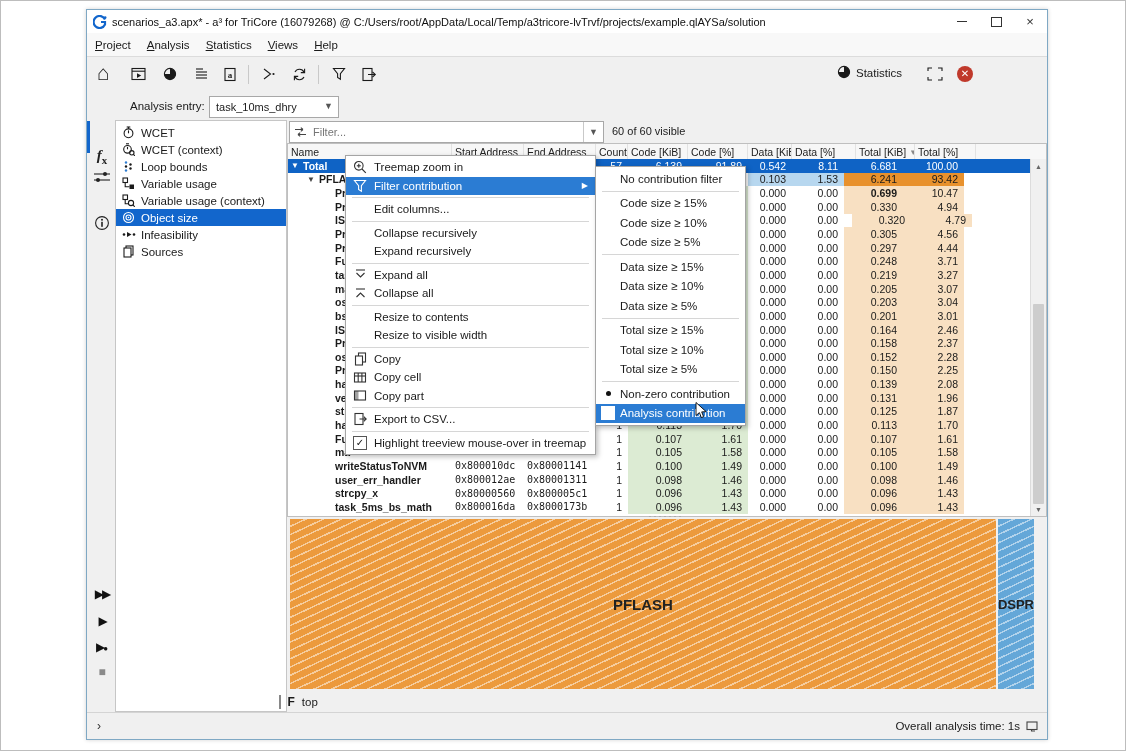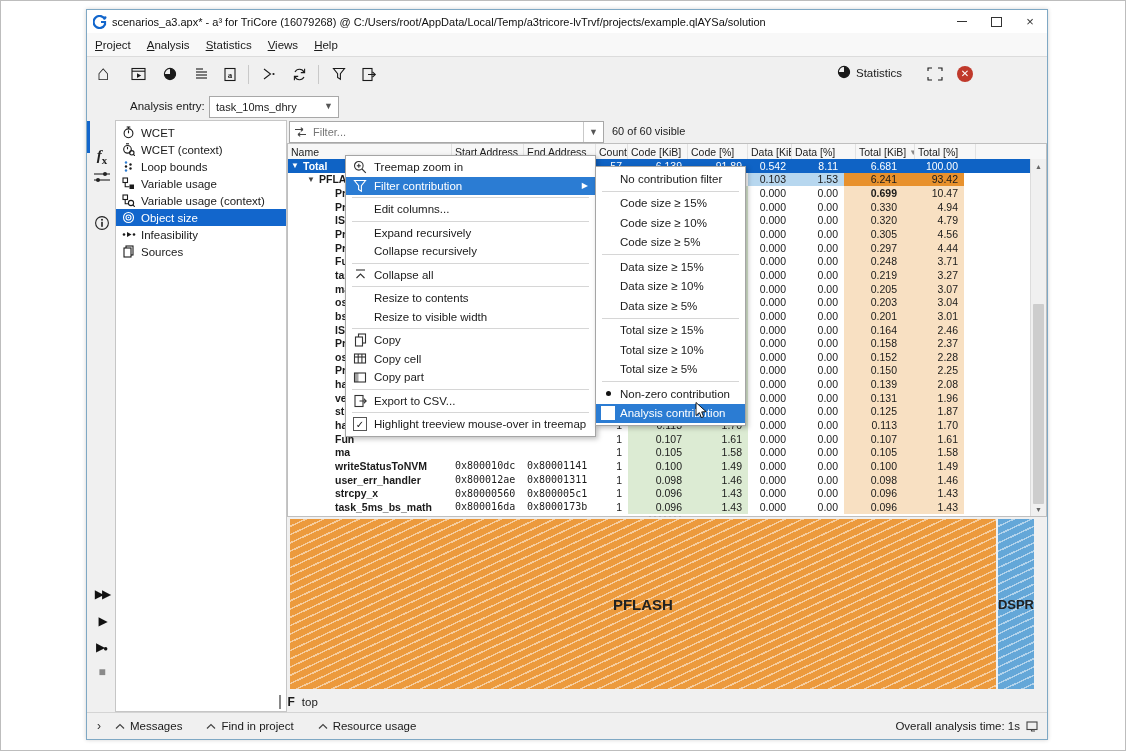--- a/index.html
+++ b/index.html
@@ -460,21 +460,21 @@
               <span class="exp"></span>
               <span class="nm">ISR</span>
             </div>
             <div class="td mono" style="width: 72px;"></div>
             <div class="td mono" style="width: 72px;"></div>
             <div class="td num" style="width: 32px;"></div>
             <div class="td num shade-green" style="width: 60px;"></div>
             <div class="td num shade-green" style="width: 60px;"></div>
             <div class="td num" style="width: 44px;">0.000</div>
             <div class="td num" style="width: 52px;">0.00</div>
-            <div class="td num shade-lightorange" style="width: 59px;">0.320</div>
+            <div class="td num shade-lightorange" style="width: 59px; margin-left: 8px;">0.320</div>
             <div class="td num shade-lightorange" style="width: 61px;">4.79</div>
           </div>
           <div class="trow">
             <div class="td" style="width: 164px; padding-left: 35px;">
               <span class="exp"></span>
               <span class="nm">Pro</span>
             </div>
             <div class="td mono" style="width: 72px;"></div>
             <div class="td mono" style="width: 72px;"></div>
             <div class="td num" style="width: 32px;"></div>
@@ -804,40 +804,20 @@
       </div>
 
   <div class="breadcrumb">
     <div class="bc-sep"></div>
     <span class="bc-badge">F</span>
     <span class="bc-path">top</span>
   </div>
 
   <div class="statusbar">
     <span class="sb-expander">›</span>
-    <span id="sbpanels" style="display:flex;align-items:center;">
-          <span class="sb-panel">
-            <span><svg width="10" height="7" viewBox="0 0 10 7">
-                <path d="M1,5.5 L5,1.5 L9,5.5" stroke="#444" fill="none" stroke-width="1.2"></path>
-              </svg></span>
-            <span>Messages</span>
-          </span>
-          <span class="sb-panel">
-            <span><svg width="10" height="7" viewBox="0 0 10 7">
-                <path d="M1,5.5 L5,1.5 L9,5.5" stroke="#444" fill="none" stroke-width="1.2"></path>
-              </svg></span>
-            <span>Find in project</span>
-          </span>
-          <span class="sb-panel">
-            <span><svg width="10" height="7" viewBox="0 0 10 7">
-                <path d="M1,5.5 L5,1.5 L9,5.5" stroke="#444" fill="none" stroke-width="1.2"></path>
-              </svg></span>
-            <span>Resource usage</span>
-          </span>
-        </span>
     <div class="sb-right">
       <span>Overall analysis time: 1s</span>
       <svg width="13" height="11" viewBox="0 0 13 11">
         <rect x="1" y="1" width="10" height="7.5" fill="none" stroke="#444" stroke-width="1.1"></rect>
         <path d="M5.5,8.5 L5.5,10 L9,10" stroke="#444" fill="none" stroke-width="1.1"></path>
       </svg>
     </div>
   </div>
 
   <div class="menu" id="ctxmenu">
@@ -862,27 +842,36 @@
           <span class="subarrow">▶</span>
         </div>
         <div class="msep"></div>
         <div class="mi">
           <span class="micon"></span>
           <span>Edit columns...</span>
         </div>
         <div class="msep"></div>
         <div class="mi">
           <span class="micon"></span>
+          <span>Collapse recursively</span>
+        </div>
+        <div class="mi">
+          <span class="micon"></span>
           <span>Expand recursively</span>
         </div>
-        <div class="mi">
-          <span class="micon"></span>
-          <span>Collapse recursively</span>
-        </div>
         <div class="msep"></div>
+        <div class="mi">
+          <span class="micon">
+            <svg width="13" height="13" viewBox="0 0 13 13">
+              <line x1="2" y1="2" x2="11" y2="2" stroke="currentColor" fill="none" stroke-width="1.1"></line>
+              <path d="M2.5,5 L6.5,9 L10.5,5" stroke="currentColor" fill="none" stroke-width="1.1"></path>
+            </svg>
+          </span>
+          <span>Expand all</span>
+        </div>
         <div class="mi">
           <span class="micon">
             <svg width="13" height="13" viewBox="0 0 13 13">
               <line x1="2" y1="2" x2="11" y2="2" stroke="currentColor" fill="none" stroke-width="1.1"></line>
               <path d="M2.5,10 L6.5,6 L10.5,10" stroke="currentColor" fill="none" stroke-width="1.1"></path>
             </svg>
           </span>
           <span>Collapse all</span>
         </div>
         <div class="msep"></div>

